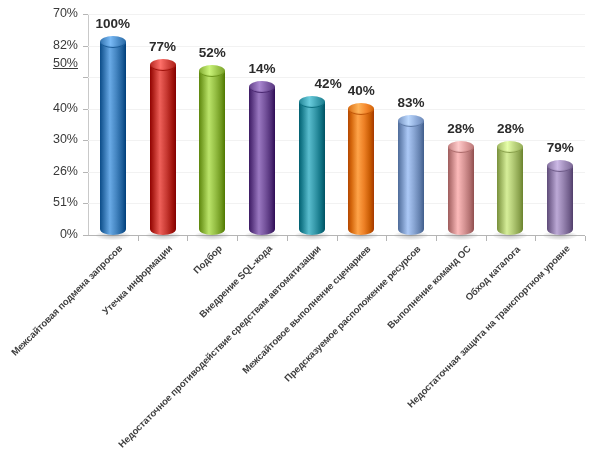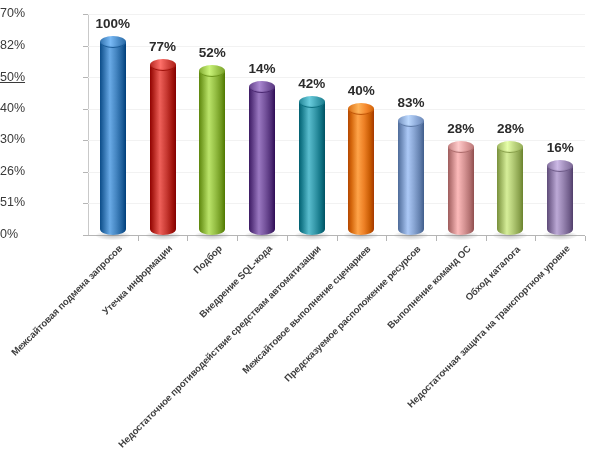--- a/index.html
+++ b/index.html
@@ -46,20 +46,21 @@
 
   .y-tick {
     position: absolute;
     left: 83px;
     width: 5px; height: 1px;
     background: #b5b5b5;
   }
   .y-label-wrap {
     position: absolute;
     left: 0; width: 78px;
+    text-align: right;
     font-size: 12.5px;
     color: #3a3a3a;
     line-height: 1;
   }
 
   .x-tick {
     position: absolute;
     top: 236px;
     width: 1px; height: 5px;
     background: #b5b5b5;
@@ -120,21 +121,21 @@
 <body>
 
 <div id="chart-root">
 
   <div id="y-labels">
       <div class="y-label-wrap" style="top: 228px;">0%</div>
       <div class="y-label-wrap" style="top: 196.429px;">51%</div>
       <div class="y-label-wrap" style="top: 164.857px;">26%</div>
       <div class="y-label-wrap" style="top: 133.286px;">30%</div>
       <div class="y-label-wrap" style="top: 101.714px;">40%</div>
-      <div class="y-label-wrap" style="top: 71px; text-decoration: underline;">50%</div>
+      <div class="y-label-wrap" style="top: 57px; text-decoration: underline;">50%</div>
       <div class="y-label-wrap" style="top: 38.5714px;">82%</div>
       <div class="y-label-wrap" style="top: 7px;">70%</div>
     </div>
 
   <div id="y-ticks">
       <div class="y-tick" style="top: 235px;"></div>
       <div class="y-tick" style="top: 203.429px;"></div>
       <div class="y-tick" style="top: 171.857px;"></div>
       <div class="y-tick" style="top: 140.286px;"></div>
       <div class="y-tick" style="top: 108.714px;"></div>
@@ -221,26 +222,26 @@
       <div class="x-tick" style="left: 485.6px;"></div>
       <div class="x-tick" style="left: 535.3px;"></div>
       <div class="x-tick" style="left: 585px;"></div>
     </div>
 
   <div id="value-labels">
       <div class="bar-value" style="left: 82.85px; top: 16.4143px;">100%</div>
       <div class="bar-value" style="left: 132.55px; top: 38.5143px;">77%</div>
       <div class="bar-value" style="left: 182.25px; top: 44.8286px;">52%</div>
       <div class="bar-value" style="left: 231.95px; top: 60.6143px;">14%</div>
-      <div class="bar-value" style="left: 281.65px; top: 76.4px;">42%</div>
+      <div class="bar-value" style="left: 281.65px; top: 76.4px; text-align: right;">42%</div>
       <div class="bar-value" style="left: 331.35px; top: 82.7143px;">40%</div>
       <div class="bar-value" style="left: 381.05px; top: 95.3429px;">83%</div>
       <div class="bar-value" style="left: 430.75px; top: 120.6px;">28%</div>
       <div class="bar-value" style="left: 480.45px; top: 120.6px;">28%</div>
-      <div class="bar-value" style="left: 530.15px; top: 139.543px;">16%</div>
+      <div class="bar-value" style="left: 530.15px; top: 139.543px;">79%</div>
     </div>
 
   <div id="cat-labels">
       <div class="cat-label" style="left: 9.36977px; top: 350.48px;">Межсайтовая подмена запросов</div>
       <div class="cat-label" style="left: 100.082px; top: 309.468px;">Утечка информации</div>
       <div class="cat-label" style="left: 190.794px; top: 268.456px;">Подбор</div>
       <div class="cat-label" style="left: 196.654px; top: 312.296px;">Внедрение SQL-кода</div>
       <div class="cat-label" style="left: 116.246px; top: 442.404px;">Недостаточное противодействие средствам автоматизации</div>
       <div class="cat-label" style="left: 240.192px; top: 368.158px;">Межсайтовое выполнение сценариев</div>
       <div class="cat-label" style="left: 282.114px; top: 375.936px;">Предсказуемое расположение ресурсов</div>

